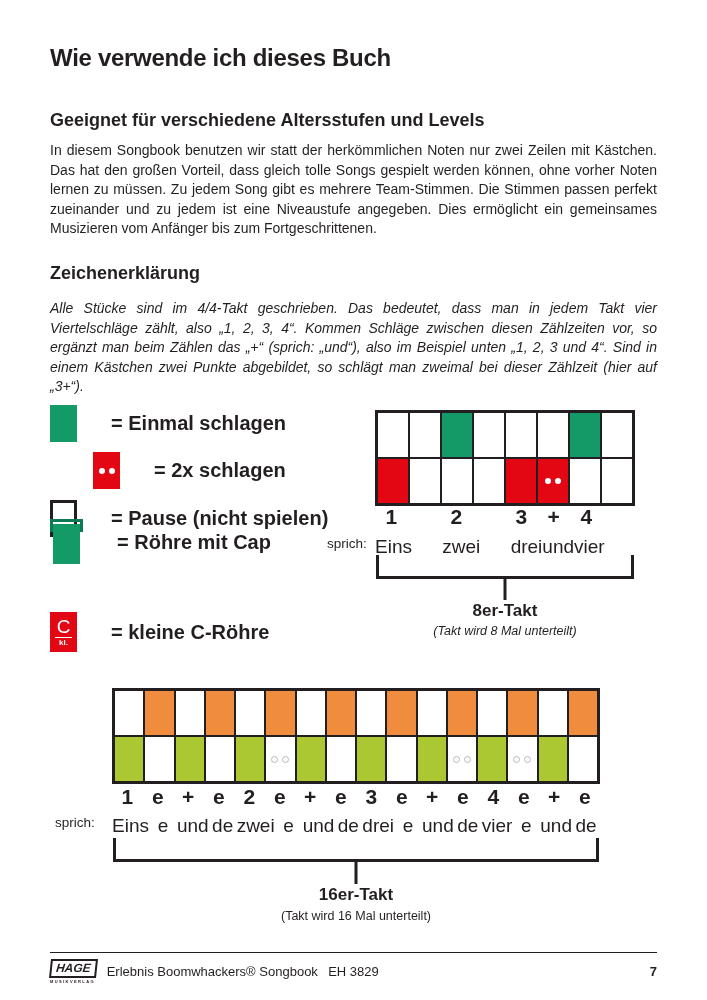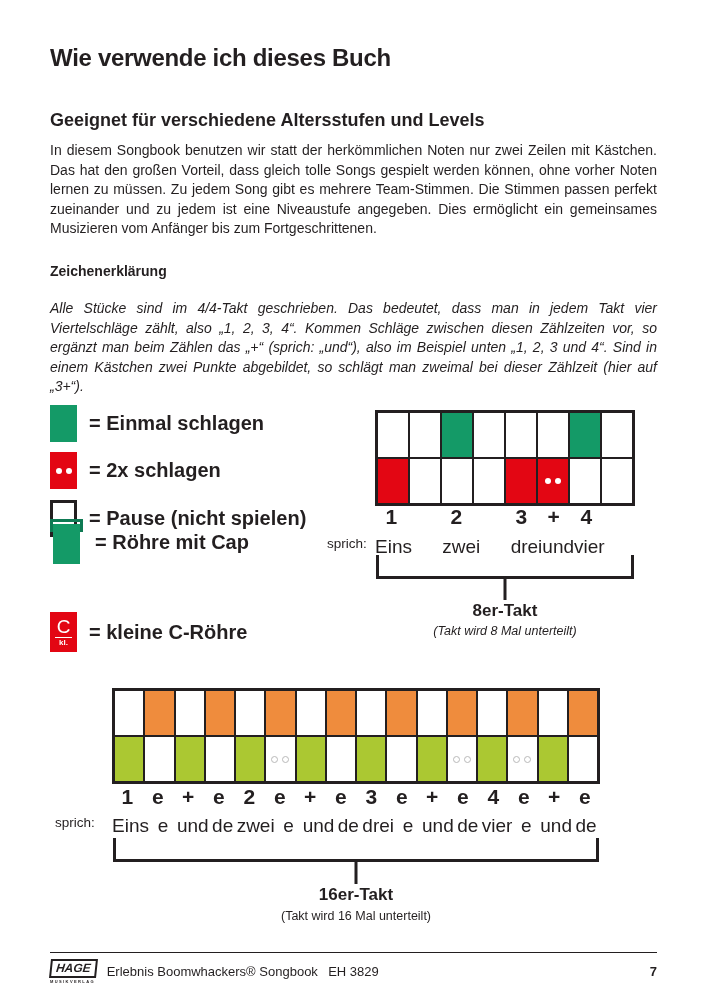--- a/index.html
+++ b/index.html
@@ -6,24 +6,24 @@
   body{
     width:707px;height:1000px;position:relative;background:#ffffff;
     font-family:"Liberation Sans", sans-serif;color:var(--text,#231f20);
     overflow:hidden;
   }
   .abs{position:absolute;}
   
   .h1{left:50px;top:44px;font-size:24px;font-weight:700;letter-spacing:-0.3px;}
   .h2a{left:50px;top:110px;font-size:18px;font-weight:700;}
   .p1{left:50px;top:141px;width:607px;font-size:14px;line-height:19.5px;text-align:justify;}
-  .h2b{left:50px;top:263px;font-size:14px;font-weight:700;}
+  .h2b{left:50px;top:263px;font-size:18px;font-weight:700;}
   .p2{left:50px;top:299px;width:607px;font-size:14px;line-height:19.5px;text-align:justify;font-style:italic;}
   
-  .legend-item{position:absolute;left:50px;display:flex;align-items:center;gap:12px;}
+  .legend-item{position:absolute;left:50px;display:flex;align-items:center;gap:34px;}
   .legend-label{font-size:20px;font-weight:700;white-space:nowrap;}
   .sw{flex:0 0 auto;}
   .sw-green{width:27px;height:37px;background:var(--green);}
   .sw-red{width:27px;height:37px;background:var(--red);display:flex;align-items:center;justify-content:center;gap:4px;}
   .sw-red .dot{width:6px;height:6px;border-radius:50%;background:#fff;}
   .sw-pause{width:21px;height:31px;background:#fff;border:3px solid var(--text);}
   .sw-cap{position:relative;width:33px;height:46px;}
   .sw-cap .cap{position:absolute;top:0;left:0;width:33px;height:13px;box-sizing:border-box;
     border:3px solid var(--cap-green);border-bottom:none;}
   .sw-cap .tube{position:absolute;top:5px;left:3px;width:27px;height:40px;background:var(--green);}
@@ -70,21 +70,21 @@
 <div class="abs h2a">Geeignet für verschiedene Altersstufen und Levels</div>
 <div class="abs p1">In diesem Songbook benutzen wir statt der herkömmlichen Noten nur zwei Zeilen mit Kästchen. Das hat den großen Vorteil, dass gleich tolle Songs gespielt werden können, ohne vorher Noten lernen zu müssen. Zu jedem Song gibt es mehrere Team-Stimmen. Die Stimmen passen perfekt zueinander und zu jedem ist eine Niveaustufe angegeben. Dies ermöglicht ein gemeinsames Musizieren vom Anfänger bis zum Fortgeschrittenen.</div>
 
 <div class="abs h2b">Zeichenerklärung</div>
 <div class="abs p2">Alle Stücke sind im 4/4-Takt geschrieben. Das bedeutet, dass man in jedem Takt vier Viertelschläge zählt, also „1, 2, 3, 4“. Kommen Schläge zwischen diesen Zählzeiten vor, so ergänzt man beim Zählen das „+“ (sprich: „und“), also im Beispiel unten „1, 2, 3 und 4“. Sind in einem Kästchen zwei Punkte abgebildet, so schlägt man zweimal bei dieser Zählzeit (hier auf „3+“).</div>
 
 <div class="legend-item" style="top:405px;">
   <div class="sw sw-green"></div>
   <div class="legend-label">= Einmal schlagen</div>
 </div>
-<div class="legend-item" style="top:452px;">
+<div class="legend-item" style="top:452px;margin-left:43px;">
   <div class="sw sw-red">
     <span class="dot"></span>
     <span class="dot"></span>
   </div>
   <div class="legend-label">= 2x schlagen</div>
 </div>
 <div class="legend-item" style="top:500px;">
   <div class="sw sw-pause"></div>
   <div class="legend-label">= Pause (nicht spielen)</div>
 </div>

